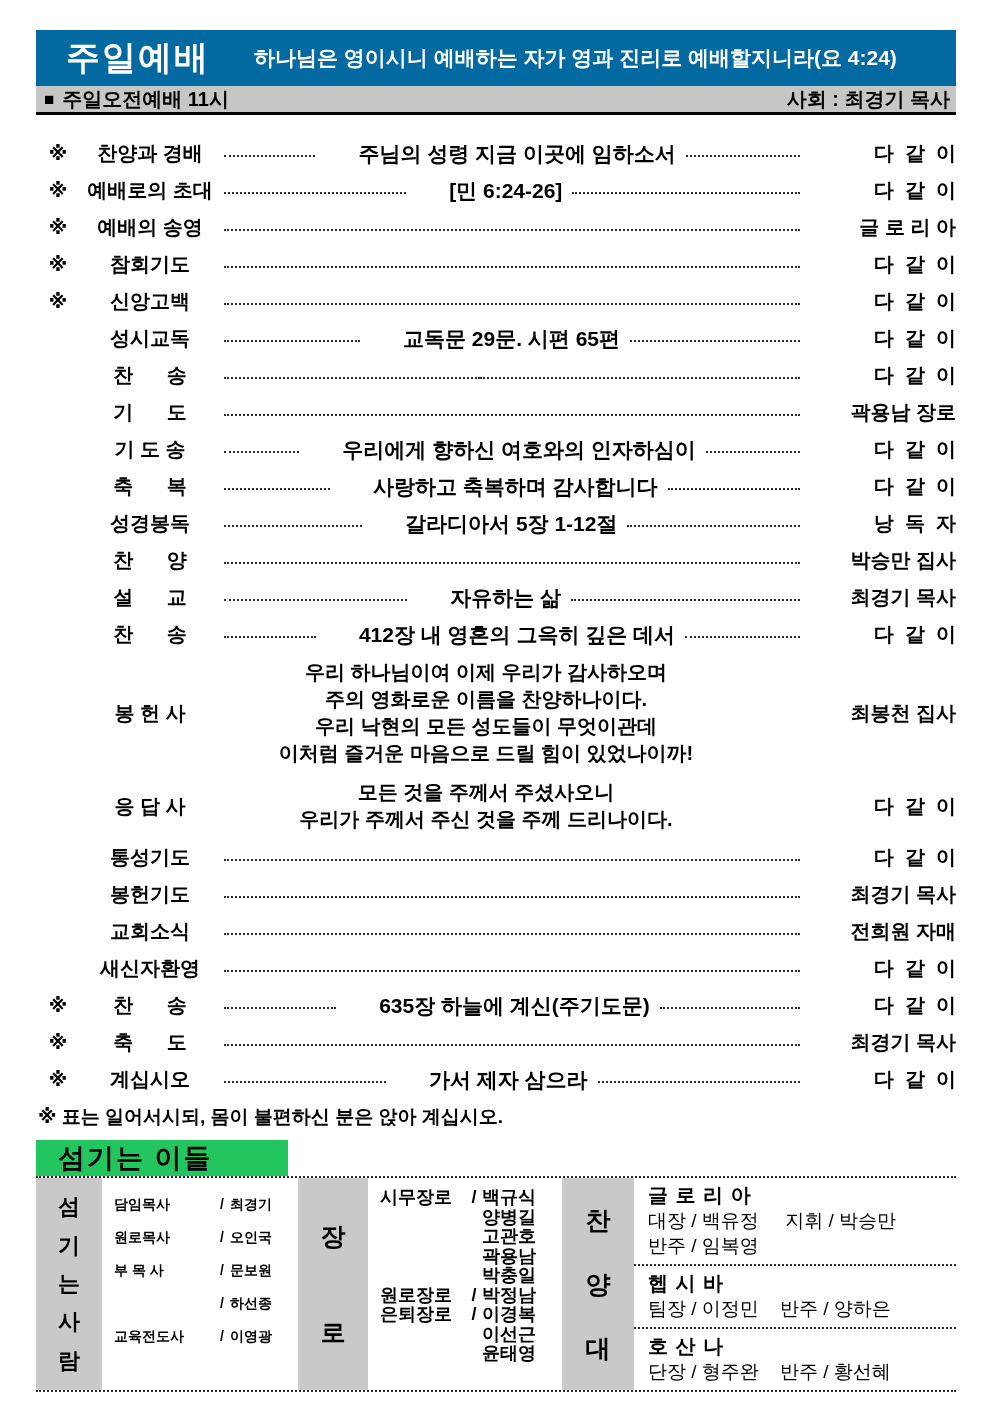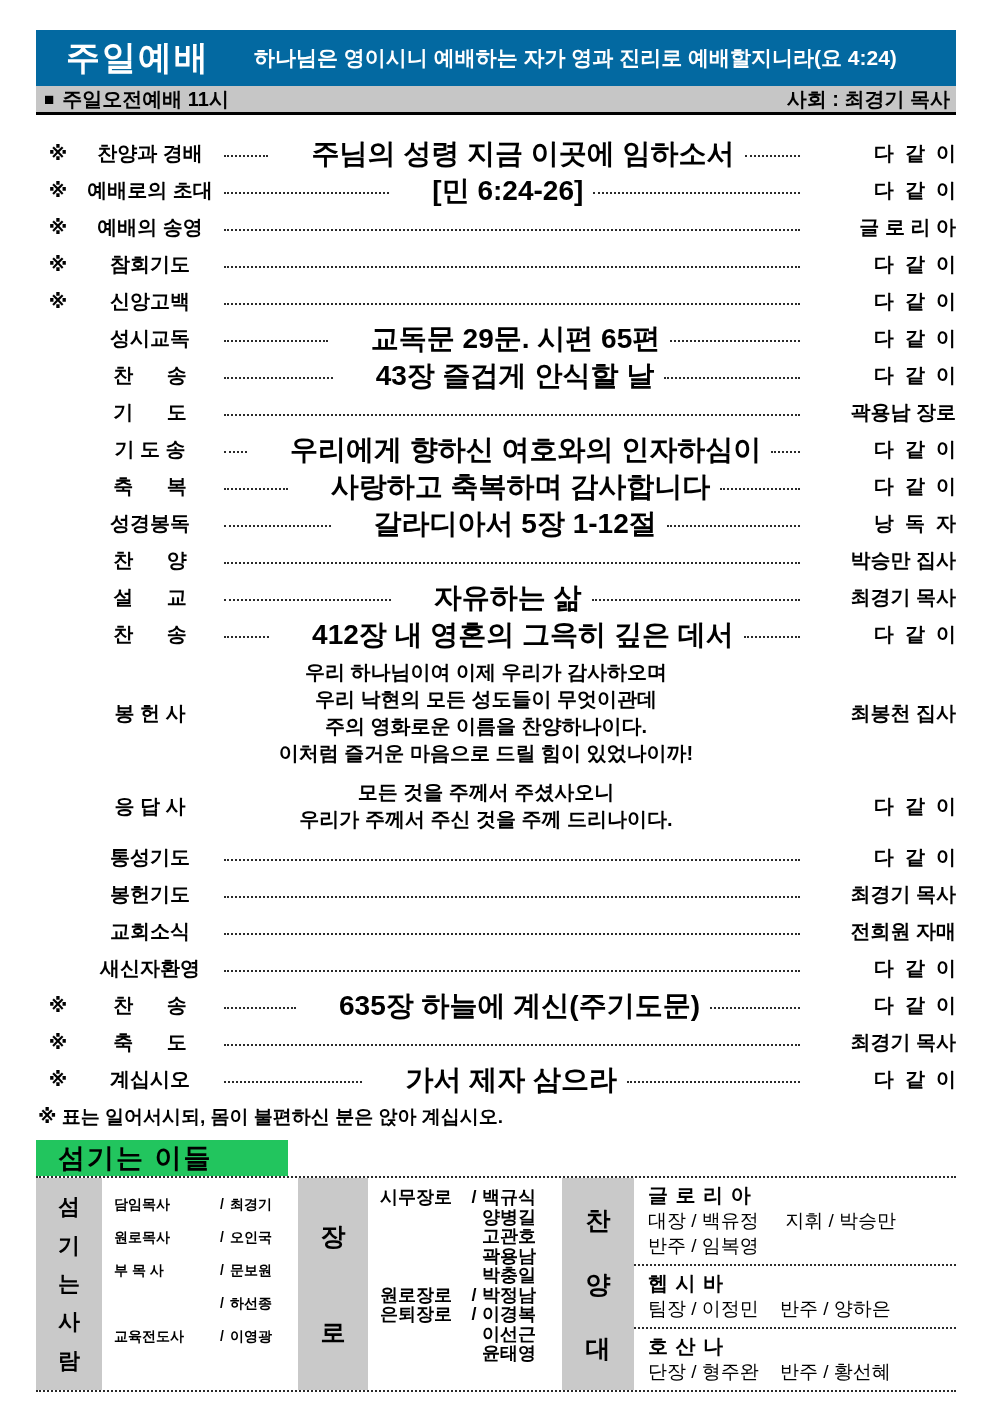--- a/index.html
+++ b/index.html
@@ -24,21 +24,21 @@
   
   .order{margin-top:20px;}
   .row{display:flex;align-items:center;height:37px;}
   .row.multi{height:auto;padding:3px 0;}
   .star{width:44px;text-align:center;font-size:19px;font-weight:bold;flex:none;}
   .label{width:140px;text-align:center;white-space:pre;font-size:20px;font-weight:bold;flex:none;}
   .mid{flex:1;display:flex;align-items:center;min-width:0;padding:0 4px;}
   .leader{border-top:2px dotted #2a2a2a;height:0;transform:translateY(2px);}
   .leader.l{flex:1;}
   .leader.r{flex:1.25;}
-  .center{white-space:pre;font-size:28px;font-weight:bold;padding:0 10px;margin-left:33px;}
+  .center{white-space:pre;font-size:21px;font-weight:bold;padding:0 10px;margin-left:33px;}
   .stack{margin:3px auto;text-align:center;transform:translateX(-26px);}
   .stack div{font-size:20px;font-weight:bold;line-height:27px;white-space:pre;}
   .rightval{width:152px;text-align:right;white-space:pre;font-size:20px;font-weight:bold;flex:none;}
   .footnote{font-size:19px;font-weight:bold;margin:6px 0 10px 2px;}
   
   .sv-title{
     background:#22c55e;color:#000;width:230px;height:36px;display:flex;align-items:center;
     font-size:27px;font-weight:bold;padding-left:22px;letter-spacing:2px;
   }
   .sv-table{
@@ -134,21 +134,20 @@
         <span class="center">교독문 29문. 시편 65편</span>
         <div class="leader r"></div>
       </div>
       <span class="rightval">다  같  이</span>
     </div>
     <div class="row">
       <span class="star"></span>
       <span class="label">찬      송</span>
       <div class="mid">
         <div class="leader l"></div>
-        <span class="center">43장 즐겁게 안식할 날</span>
         <div class="leader r"></div>
       </div>
       <span class="rightval">다  같  이</span>
     </div>
     <div class="row">
       <span class="star"></span>
       <span class="label">기      도</span>
       <div class="mid">
         <div class="leader l" style="flex: 1 1 0%;"></div>
       </div>
@@ -211,22 +210,22 @@
         <div class="leader r"></div>
       </div>
       <span class="rightval">다  같  이</span>
     </div>
     <div class="row multi">
       <span class="star"></span>
       <span class="label">봉 헌 사</span>
       <div class="mid">
         <div class="stack">
           <div>우리 하나님이여 이제 우리가 감사하오며</div>
+          <div>주의 영화로운 이름을 찬양하나이다.</div>
           <div>우리 낙현의 모든 성도들이 무엇이관데</div>
-          <div>주의 영화로운 이름을 찬양하나이다.</div>
           <div>이처럼 즐거운 마음으로 드릴 힘이 있었나이까!</div>
         </div>
       </div>
       <span class="rightval">최봉천 집사</span>
     </div>
     <div class="row multi">
       <span class="star"></span>
       <span class="label">응 답 사</span>
       <div class="mid">
         <div class="stack">

